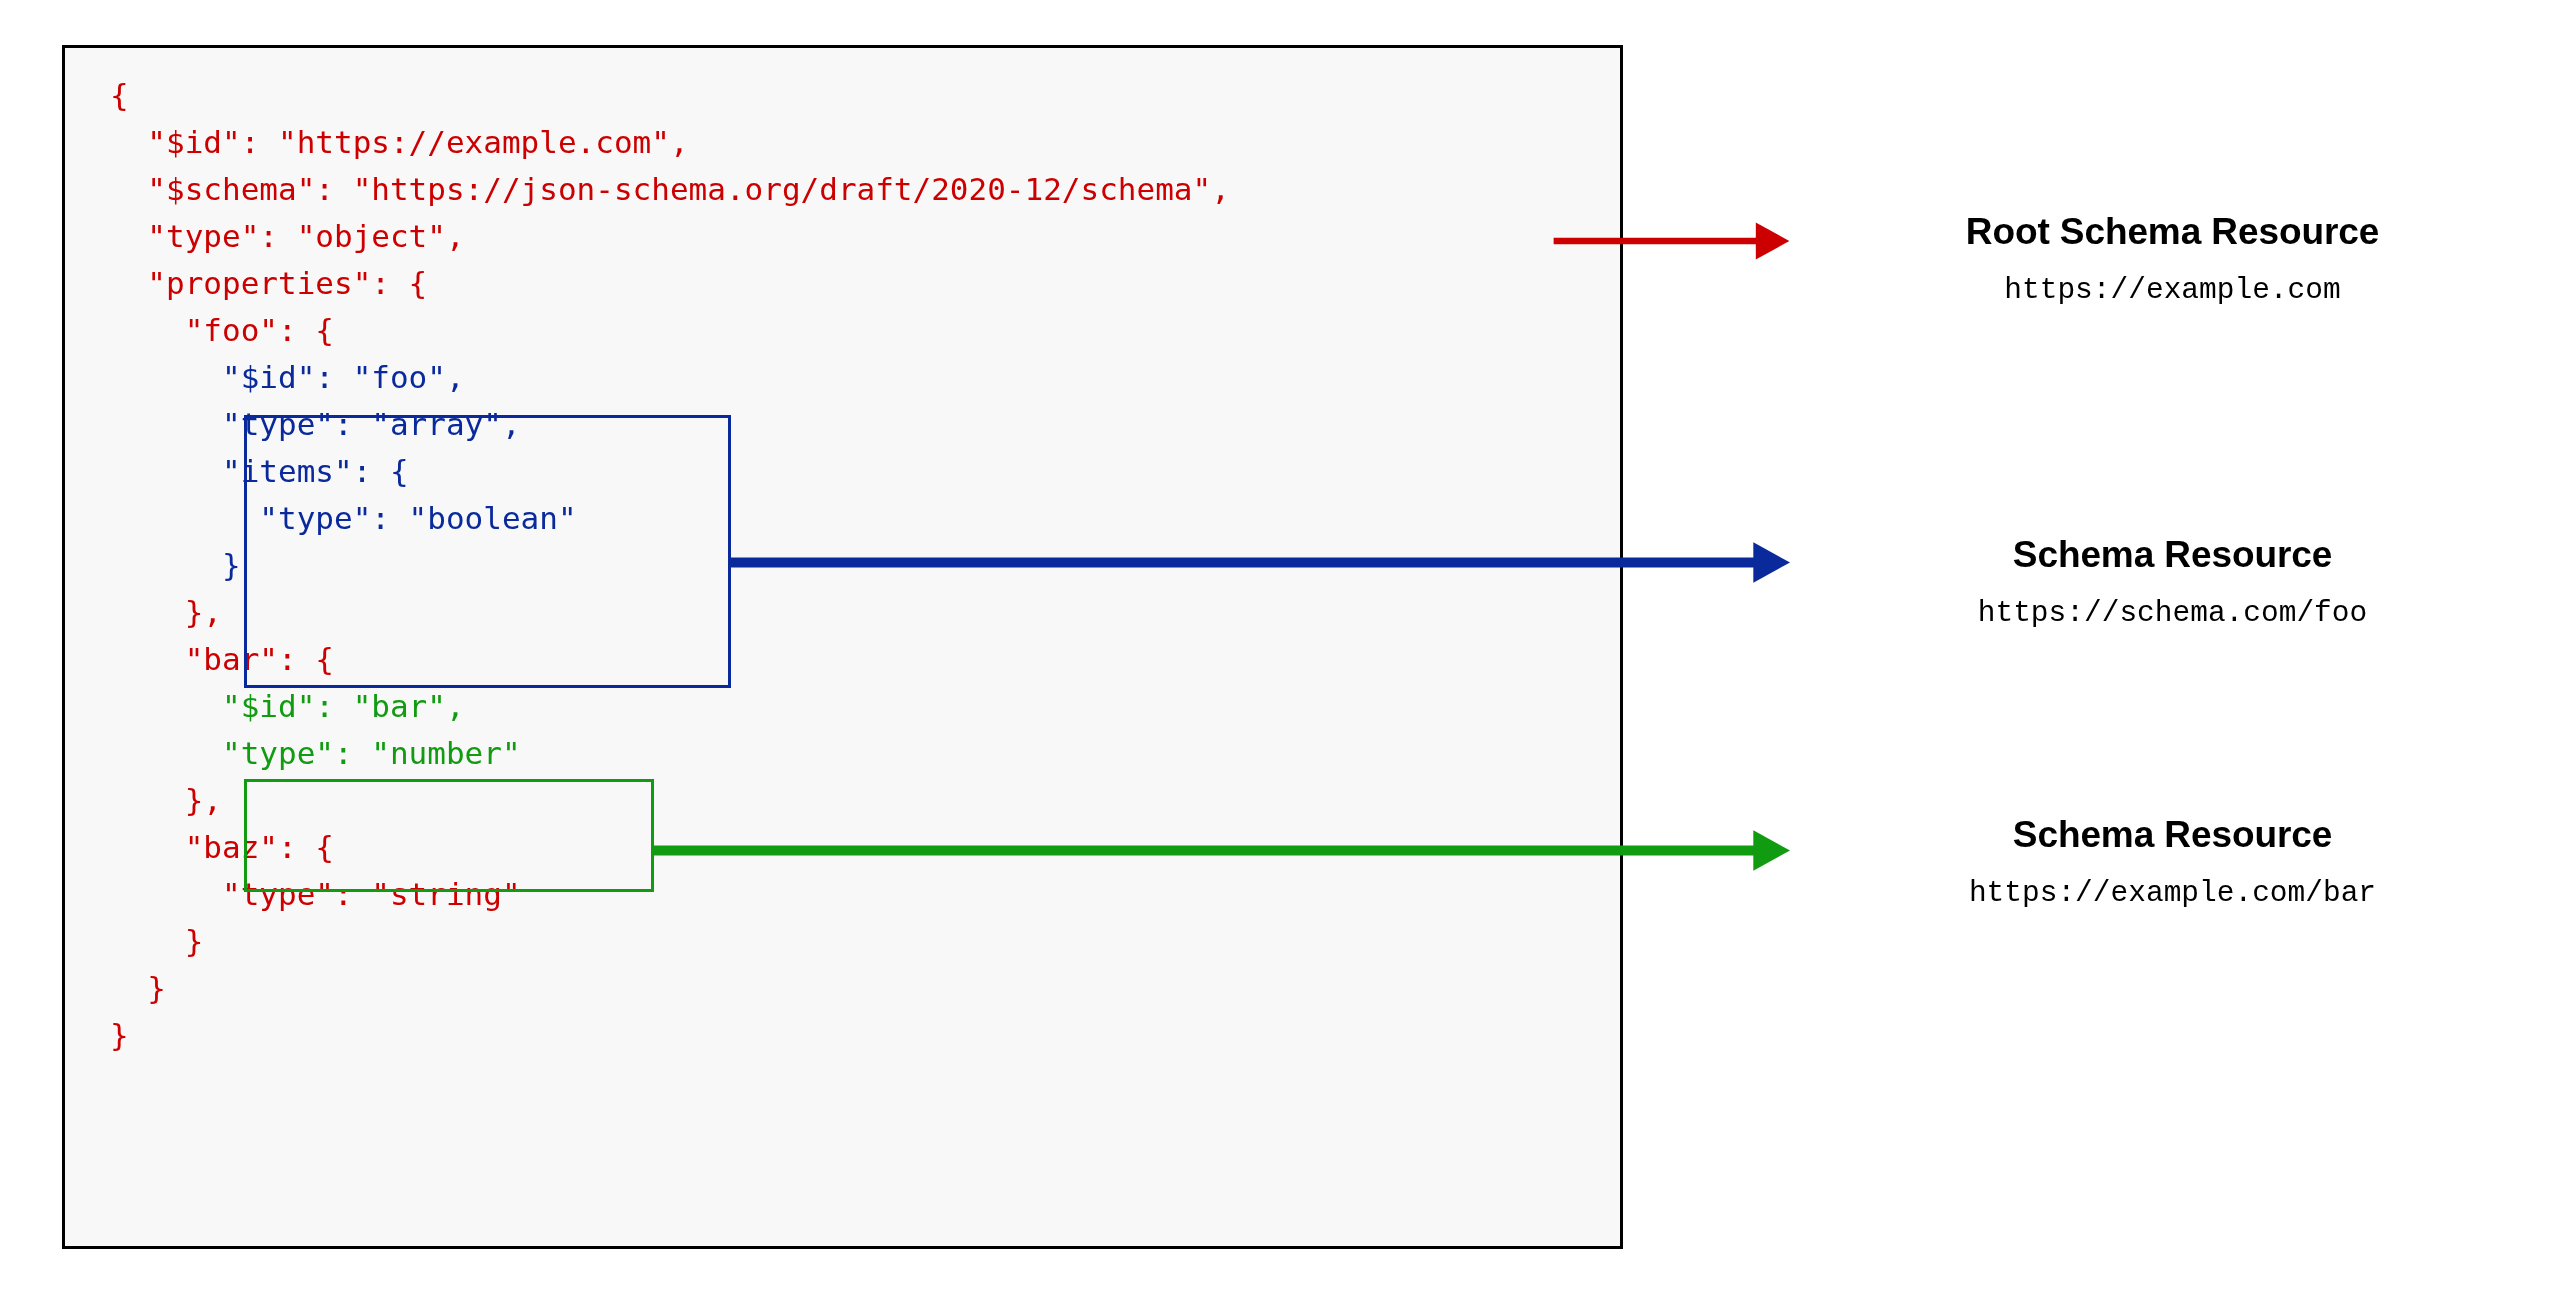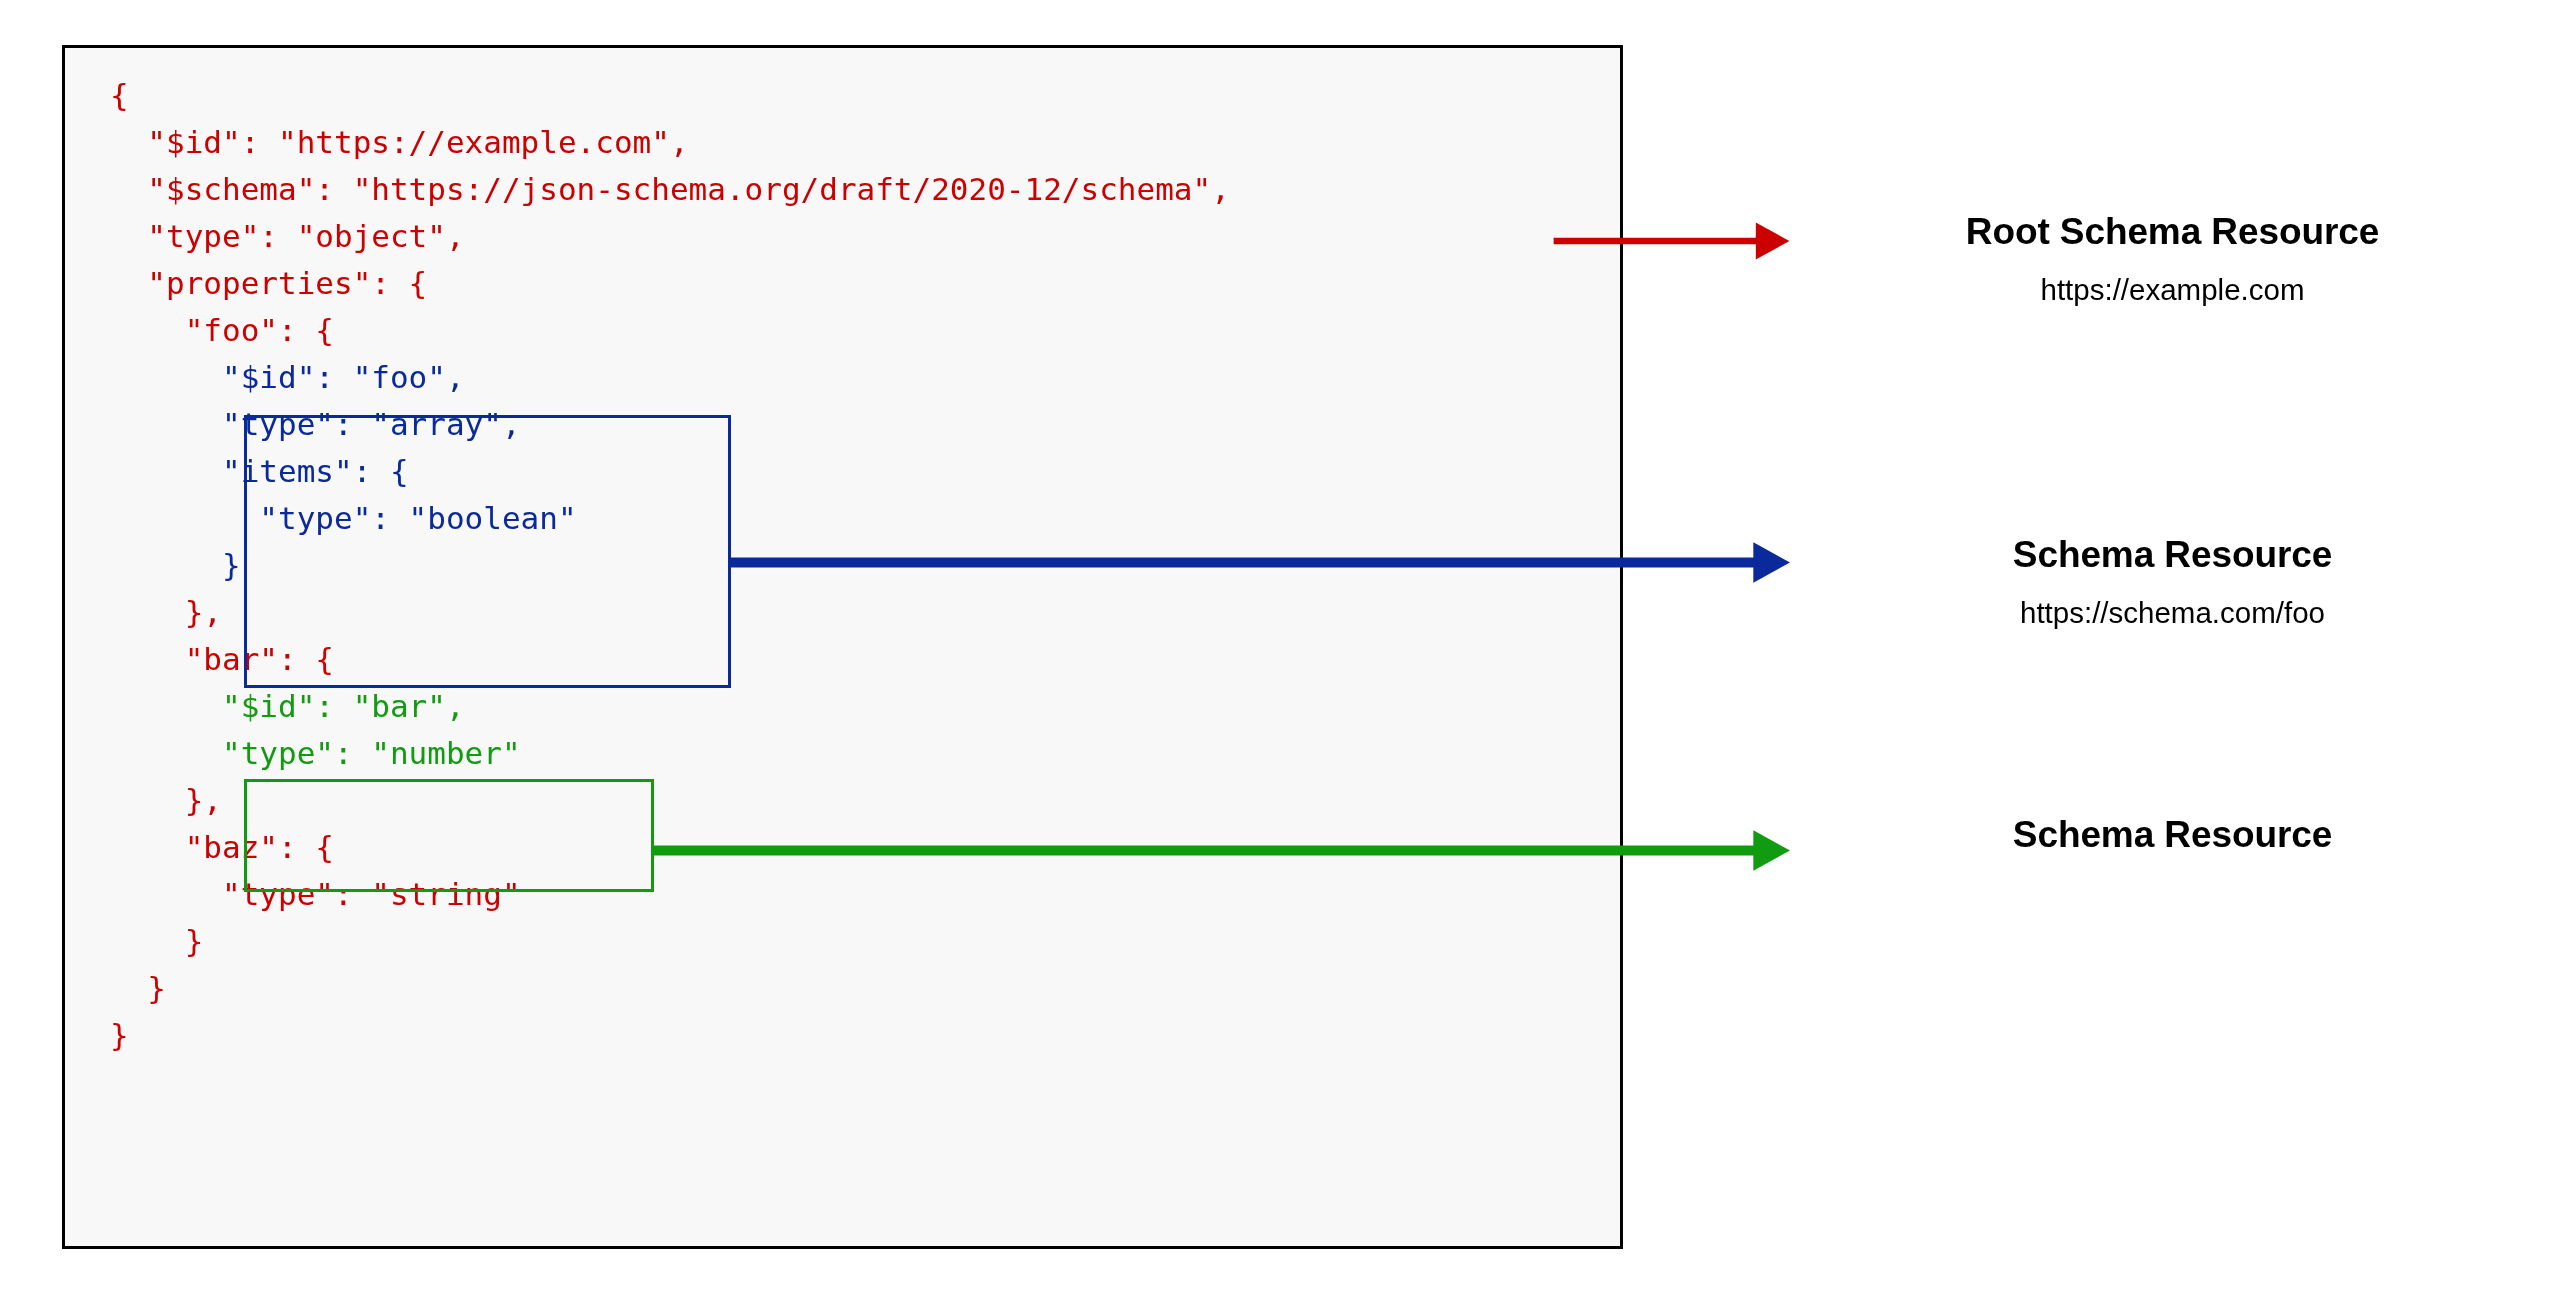--- a/index.html
+++ b/index.html
@@ -89,21 +89,21 @@
     font-size: 37px;
     font-weight: bold;
     color: #000000;
     line-height: 43px;
     letter-spacing: -0.1px;
     white-space: nowrap;
   }
   .annotation .a-uri {
     margin: 8px;
     margin-top: 18.7px;
-    font-family: Liberation Sans, sans-serif;
+    font-family: Liberation Mono, monospace;
     font-size: 29.5px;
     color: #000000;
     line-height: 36px;
     white-space: nowrap;
   }
   .ann-root { top: 210px; }
   .ann-foo  { top: 533px; }
   .ann-bar  { top: 813px; }
 </style>
 </head>
@@ -144,16 +144,17 @@
     <p class="a-uri">https://example.com</p>
   </div>
 
   <div class="annotation ann-foo">
     <p class="a-title">Schema Resource</p>
     <p class="a-uri">https://schema.com/foo</p>
   </div>
 
   <div class="annotation ann-bar">
     <p class="a-title">Schema Resource</p>
+    <p class="a-uri">https://example.com/bar</p>
   </div>
 
 </div>
 
 
 </body></html>

